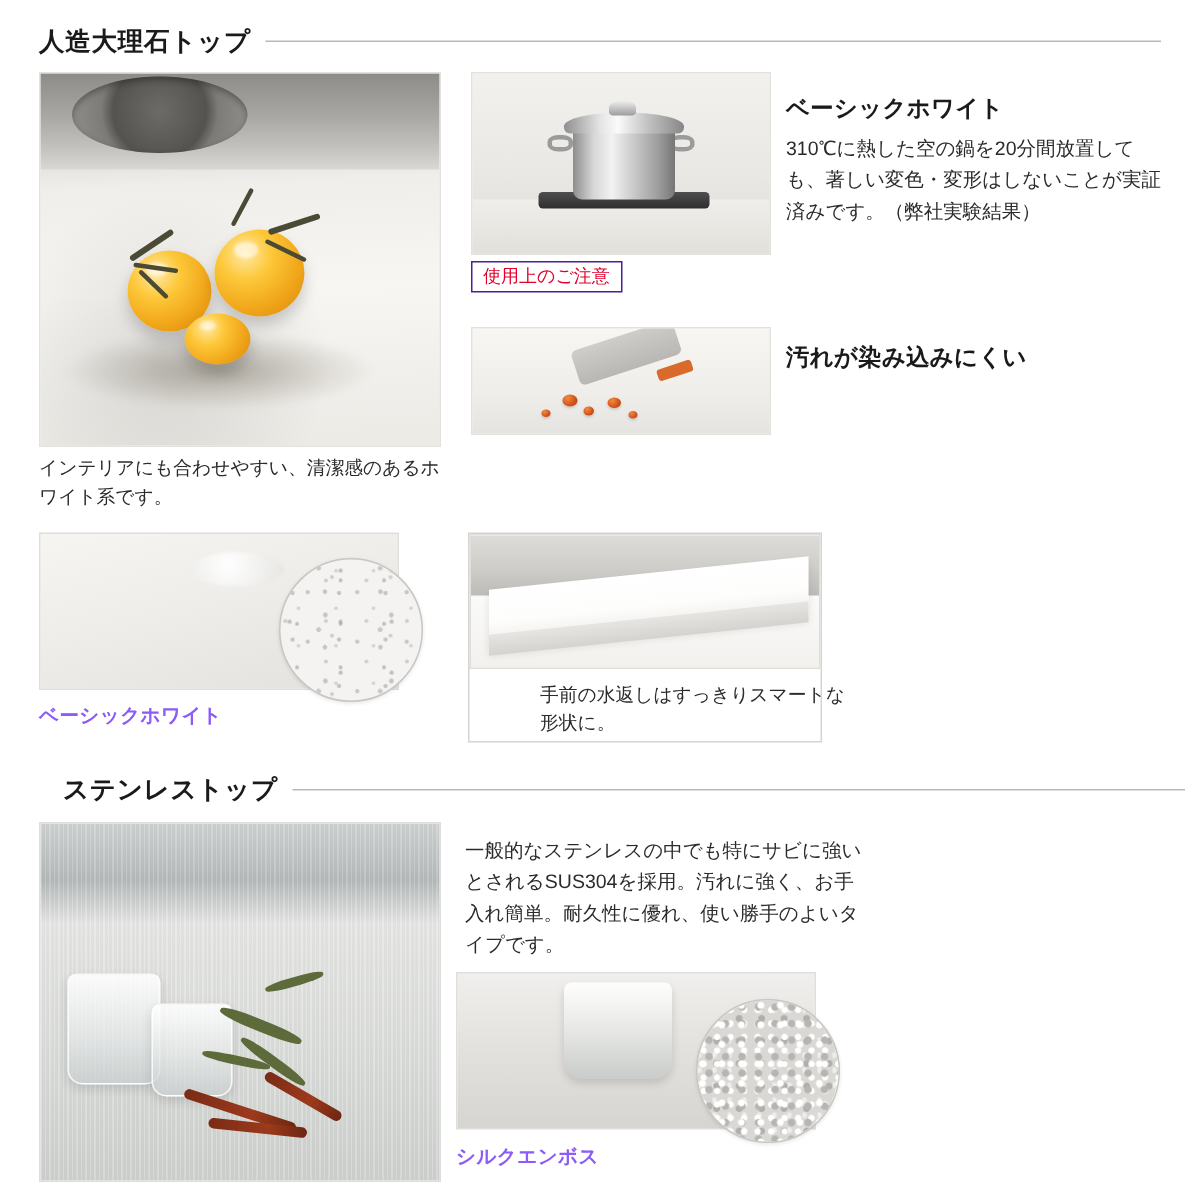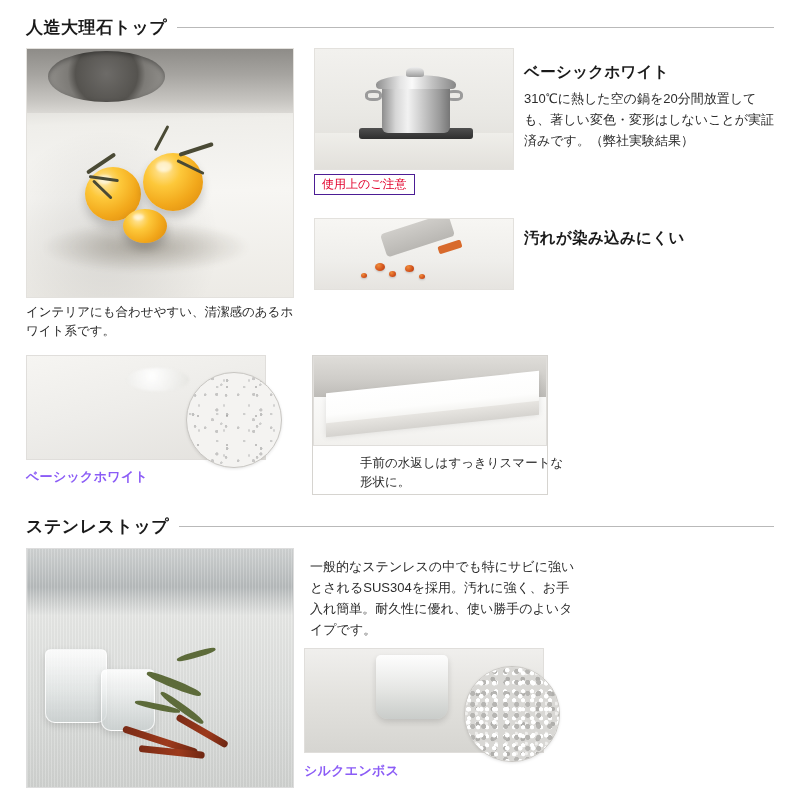--- a/index.html
+++ b/index.html
@@ -416,21 +416,21 @@
   <div class="swatch-label" style="left:26px; top:468px;">ベーシックホワイト</div>
 
   <div class="framed" style="left:312px; top:355px; width:236px; height:140px;"></div>
   <div class="photo photo-edge" style="left:313px; top:356px; width:234px; height:90px;">
     <div class="edge-top"></div>
     <div class="edge-slab"></div>
     <div class="edge-front"></div>
   </div>
   <div class="framed-cap" style="left:324px; top:454px; width:214px;margin-left:36px;">手前の水返しはすっきりスマートな形状に。</div>
 
-  <div class="section-head" style="left:26px; top:515px; width:748px;text-align:right;">
+  <div class="section-head" style="left:42px; top:515px; width:748px;text-align:right;">
     <span class="title">ステンレストップ</span>
     <span class="rule"></span>
   </div>
 
   <div class="photo photo-steel" style="left:26px; top:548px; width:268px; height:240px;">
     <div class="steel-grain"></div>
     <div class="glass" style="left:18px; top:100px; width:62px; height:74px;"></div>
     <div class="glass" style="left:74px; top:120px; width:54px; height:62px;"></div>
     <div class="herb" style="left:120px; top:120px; width:58px; height:8px; transform:rotate(22deg);"></div>
     <div class="herb" style="left:134px; top:140px; width:52px; height:7px; transform:rotate(36deg);"></div>

